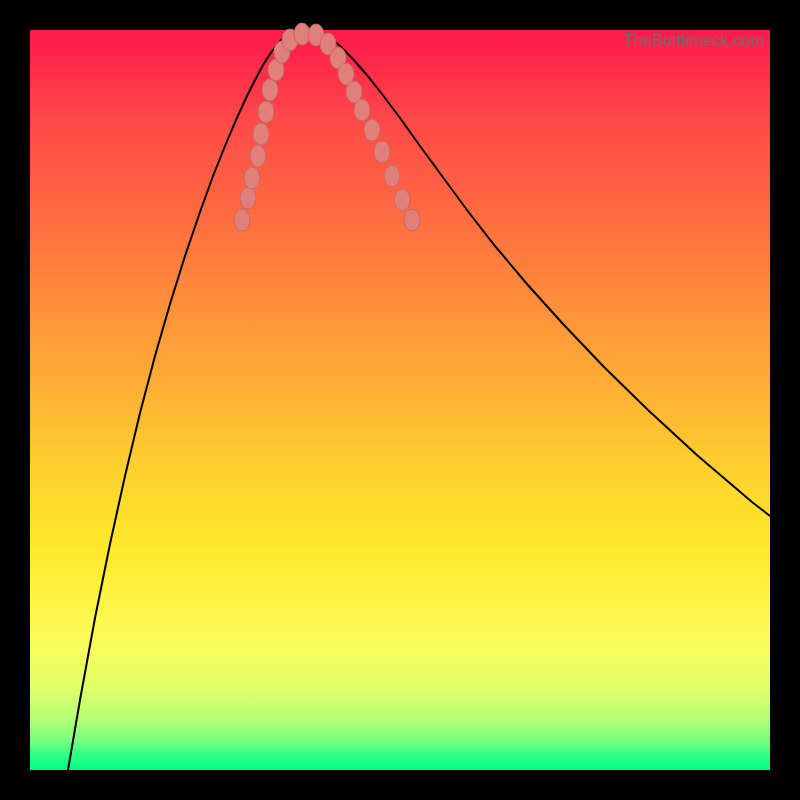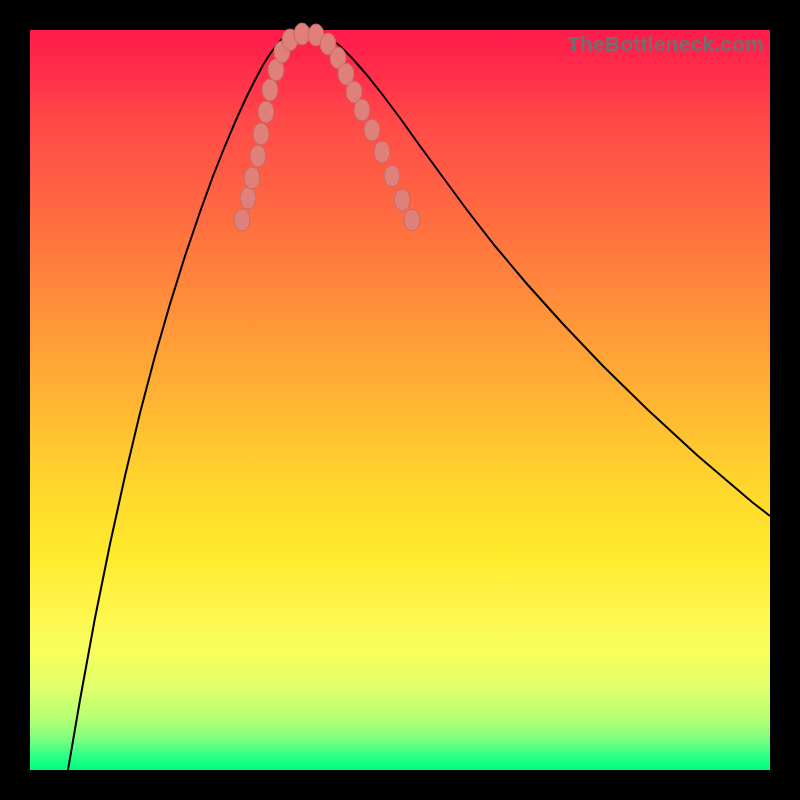--- a/index.html
+++ b/index.html
@@ -44,22 +44,22 @@
       #7aff7e 96%,
       #2fff88 98%,
       #00ff7f 100%
     );
   }
   .watermark {
     position: absolute;
     top: 2px;
     right: 6px;
     color: #707070;
-    font-size: 21px;
-    font-weight: 700;
+    font-size: 16px;
+    font-weight: 400;
     letter-spacing: 0.2px;
     user-select: none;
   }
   svg.curve {
     position: absolute;
     left: 0;
     top: 0;
     width: 740px;
     height: 740px;
     overflow: visible;

